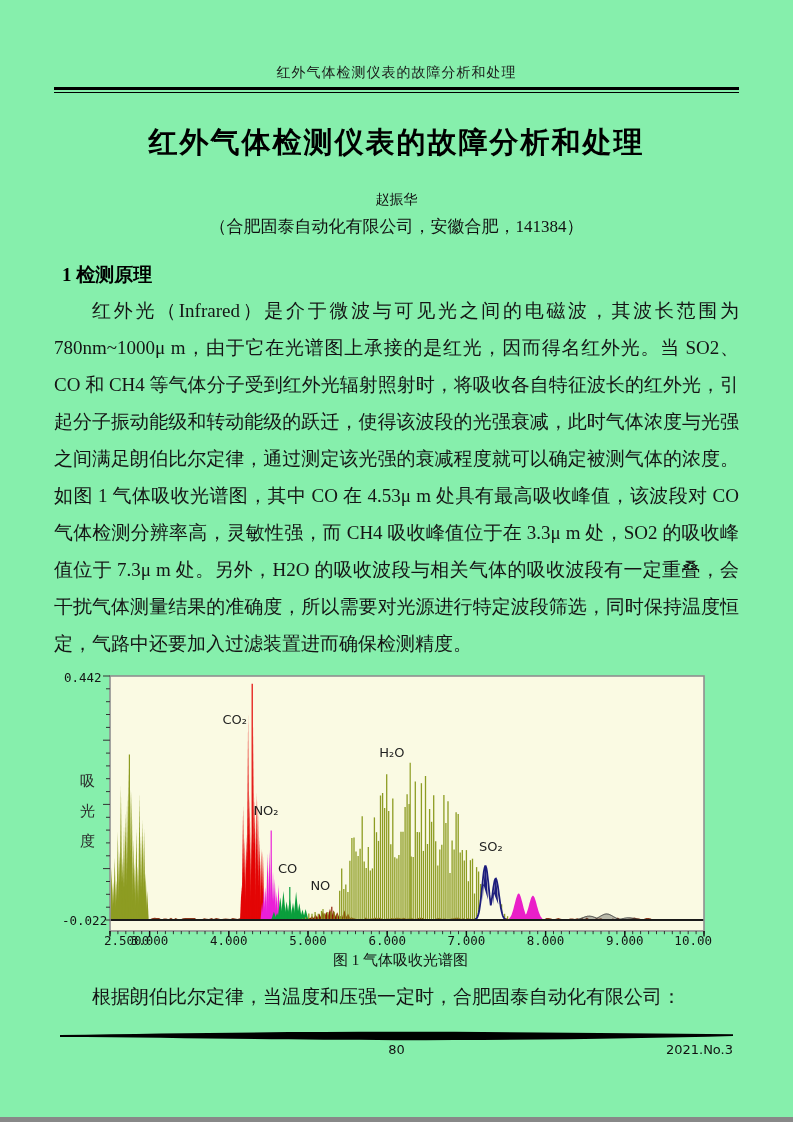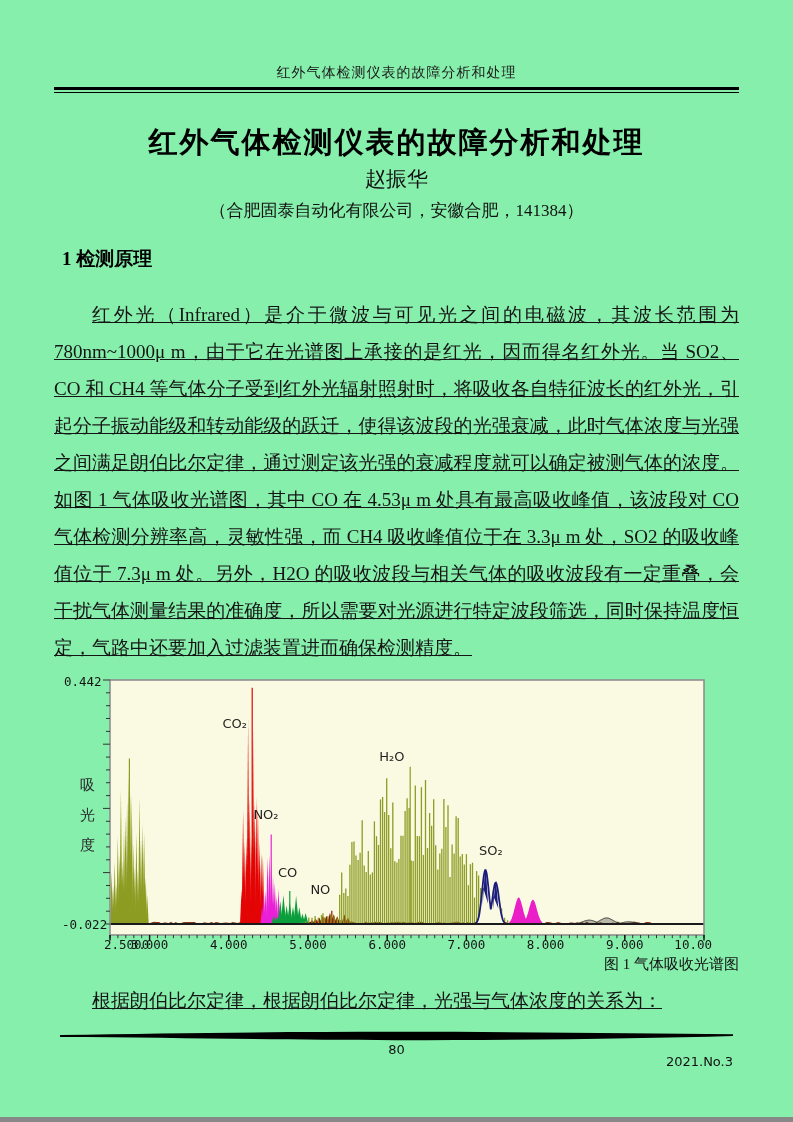--- a/index.html
+++ b/index.html
@@ -5,36 +5,36 @@
   html,body{margin:0;padding:0;background:#888;}
   .page{
     position:relative;width:793px;height:1117px;background:#86efac;
     margin:0 auto;box-sizing:border-box;padding:0 54px;overflow:hidden;
     font-family:"Liberation Serif","DejaVu Serif",serif;color:#111;
   }
   .running-header{padding-top:64px;}
   .rh-text{text-align:center;font-size:14px;color:#1a1a1a;letter-spacing:1px;}
   .rh-rule{margin-top:5px;border-top:3px solid #000;border-bottom:1px solid #000;height:2px;}
   h1.title{margin:30px 0 0;text-align:center;font-size:29px;font-weight:bold;letter-spacing:2px;color:#000;}
-  .author{margin-top:2px;text-align:center;font-size:21px;}
+  .author{margin-top:28px;text-align:center;font-size:14px;}
   .affiliation{margin-top:6px;text-align:center;font-size:17px;}
   h2.sec{margin:24px 8px 0;font-size:19px;font-weight:bold;color:#000;}
-  p.body{margin:24px 0 0;font-size:19px;line-height:37px;text-align:justify;text-indent:2em;color:#151515;text-decoration:underline;}
+  p.body{margin:4px 0 0;font-size:19px;line-height:37px;text-align:justify;text-indent:2em;color:#151515;}
   figure.fig{margin:6px 0 0 8px;}
   #spectrum{display:block;}
   #spectrum .tlabel{font:12.5px "DejaVu Sans Mono","Liberation Mono",monospace;fill:#141414;}
   #spectrum .clabel{font:13px "DejaVu Sans","Liberation Sans",sans-serif;fill:#1f1f1f;}
   #spectrum .ylab{font:15px "Liberation Serif",serif;fill:#2a2a2a;}
-  figcaption{text-align:right;font-size:15px;margin-top:1px;color:#111;}
+  figcaption{text-align:center;font-size:15px;margin-top:1px;color:#111;}
   p.p2{margin-top:8px;}
   .footer{position:absolute;left:60px;right:60px;top:1031px;}
   .footer-bar{display:block;width:100%;height:10px;}
   .footer-row{position:relative;display:flex;justify-content:center;margin-top:1px;
     font-family:"DejaVu Sans","Liberation Sans",sans-serif;font-size:13px;color:#111;}
-  .issue{position:absolute;right:0;top:12px;}
+  .issue{position:absolute;right:0;top:0;}
 </style>
 </head>
 <body>
 
 <div class="page">
 
   <div class="running-header">
     <div class="rh-text">红外气体检测仪表的故障分析和处理</div>
     <div class="rh-rule"></div>
   </div>
@@ -353,21 +353,21 @@
         <text x="650" y="277" class="tlabel" text-anchor="end">10.00</text>
         <text x="2" y="14" class="tlabel">0.442</text>
         <text x="0" y="257" class="tlabel">-0.022</text>
         <text x="18" y="118" class="ylab">吸</text>
         <text x="18" y="148" class="ylab">光</text>
         <text x="18" y="178" class="ylab">度</text>
       </svg>
     <figcaption>图 1 气体吸收光谱图</figcaption>
   </figure>
 
-  <p class="body p2">根据朗伯比尔定律，根据朗伯比尔定律，光强与气体浓度的关系为：</p>
+  <p class="body p2">根据朗伯比尔定律，当温度和压强一定时，合肥固泰自动化有限公司：</p>
 
   <div class="footer">
     <svg class="footer-bar" viewBox="0 0 673 10" preserveAspectRatio="none">
       <path d="M0,4 C120,2 220,0.8 336,0.8 C470,0.8 580,2.6 673,3.2 L673,5 C580,7.6 470,9.2 336,9.2 C220,9.2 120,6.4 0,6 Z" fill="#000"></path>
     </svg>
     <div class="footer-row">
       <span class="page-num">80</span>
       <span class="issue">2021.No.3</span>
     </div>
   </div>

